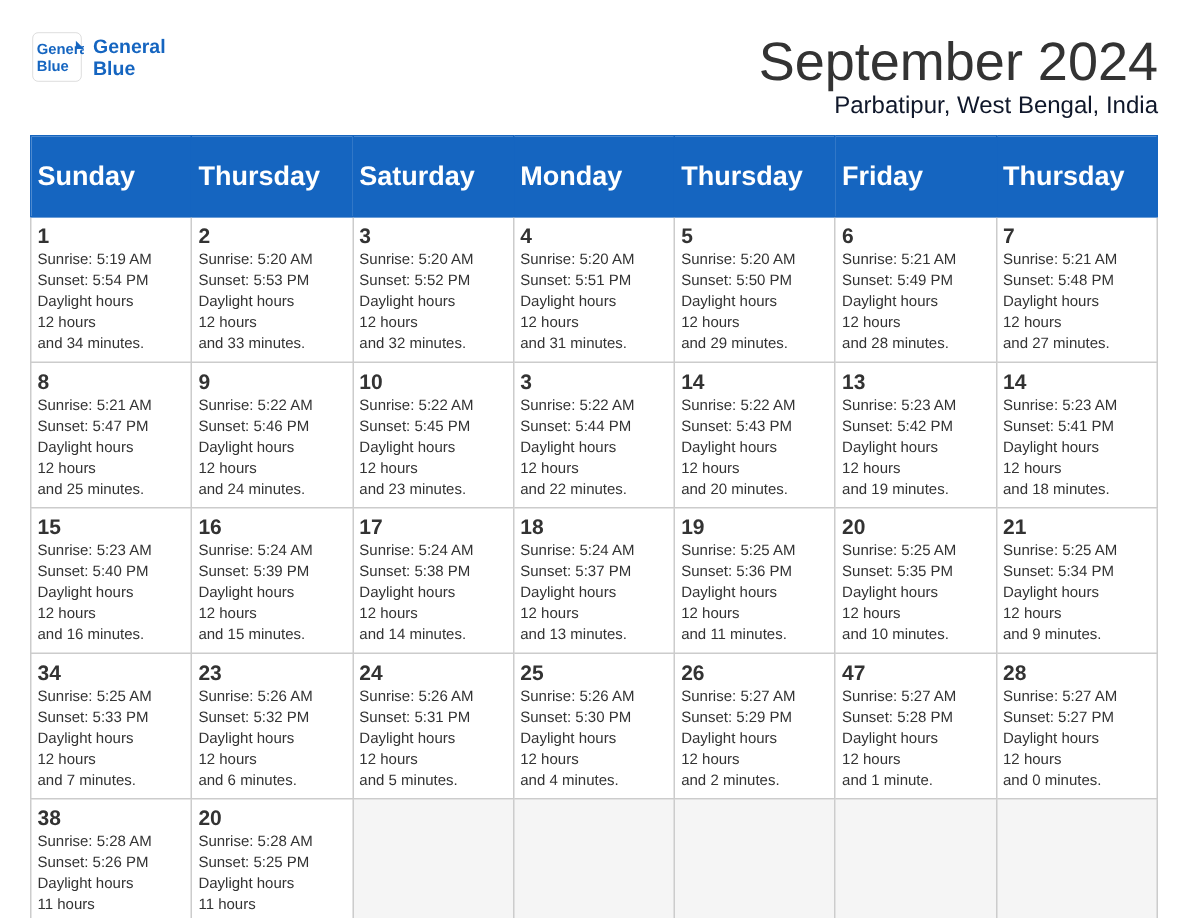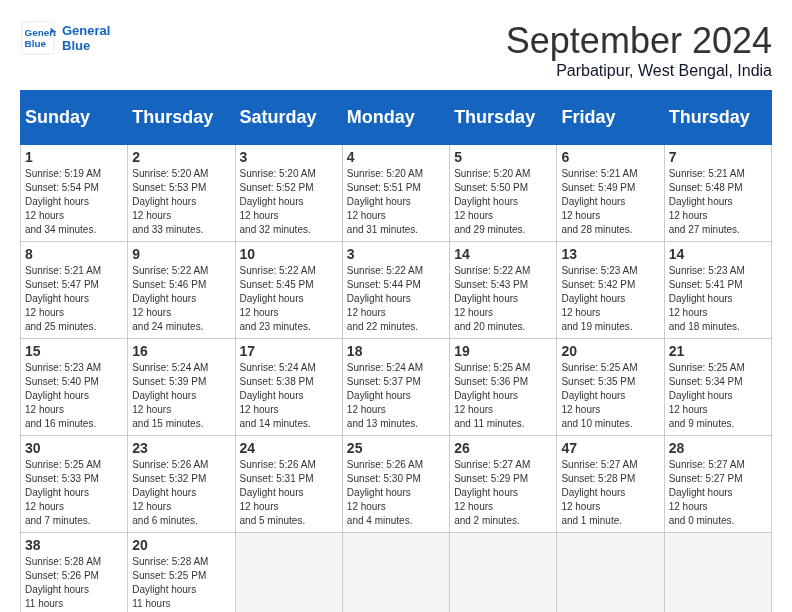--- a/index.html
+++ b/index.html
@@ -197,21 +197,21 @@
           <span class="day-num">20</span>
           <div class="day-info">Sunrise: 5:25 AM<br>Sunset: 5:35 PM<br>Daylight hours<br>12 hours<br>and 10 minutes.</div>
         </td>
         <td>
           <span class="day-num">21</span>
           <div class="day-info">Sunrise: 5:25 AM<br>Sunset: 5:34 PM<br>Daylight hours<br>12 hours<br>and 9 minutes.</div>
         </td>
       </tr>
       <tr>
         <td>
-          <span class="day-num">30</span>
+          <span class="day-num">34</span>
           <div class="day-info">Sunrise: 5:25 AM<br>Sunset: 5:33 PM<br>Daylight hours<br>12 hours<br>and 7 minutes.</div>
         </td>
         <td>
           <span class="day-num">23</span>
           <div class="day-info">Sunrise: 5:26 AM<br>Sunset: 5:32 PM<br>Daylight hours<br>12 hours<br>and 6 minutes.</div>
         </td>
         <td>
           <span class="day-num">24</span>
           <div class="day-info">Sunrise: 5:26 AM<br>Sunset: 5:31 PM<br>Daylight hours<br>12 hours<br>and 5 minutes.</div>
         </td>

